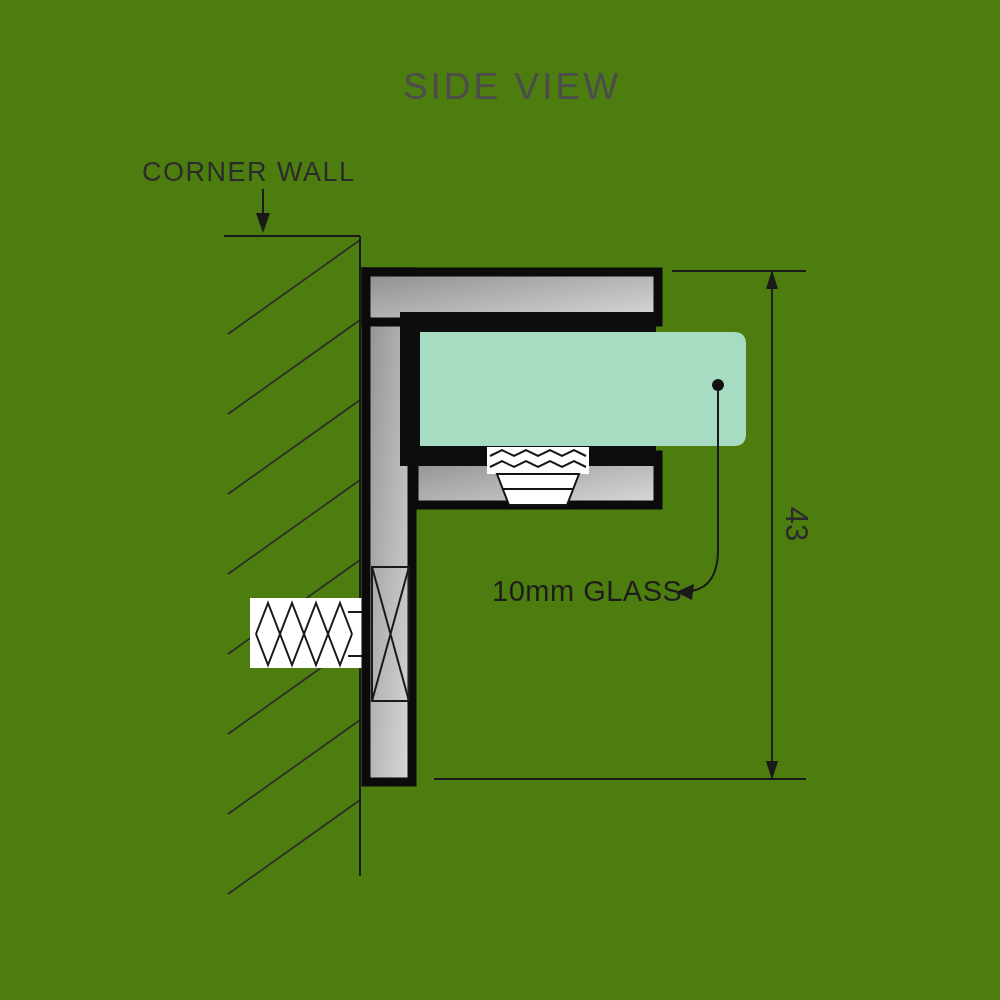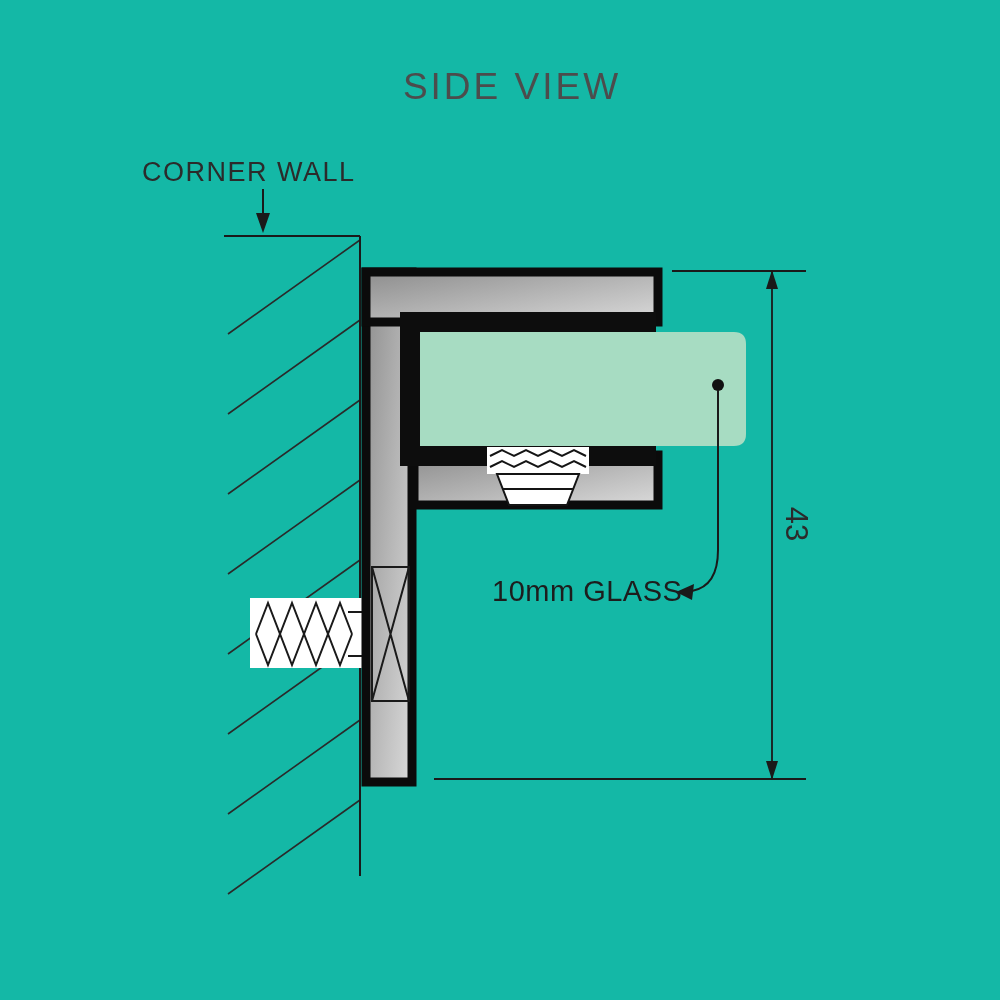--- a/index.html
+++ b/index.html
@@ -3,21 +3,21 @@
 <meta charset="utf-8">
 <style>
   html, body {
     margin: 0;
     padding: 0;
     background: #ffffff;
   }
   .page {
     width: 1000px;
     height: 1000px;
-    background: #14b8a6;
+    background: #4d7c0f;
     position: relative;
     font-family: "Liberation Sans", sans-serif;
     overflow: hidden;
   }
   svg { display: block; }
   .t-title { font-size: 37px; fill: #4c4c4c; letter-spacing: 3px; }
   .t-label { font-size: 27px; fill: #2b2b2b; letter-spacing: 1.5px; }
   .t-glass { font-size: 29px; fill: #1d1d1d; letter-spacing: 0.5px; }
   .t-dim   { font-size: 31px; fill: #2b2b2b; }
   .ln   { stroke: #1a1a1a; fill: none; }

